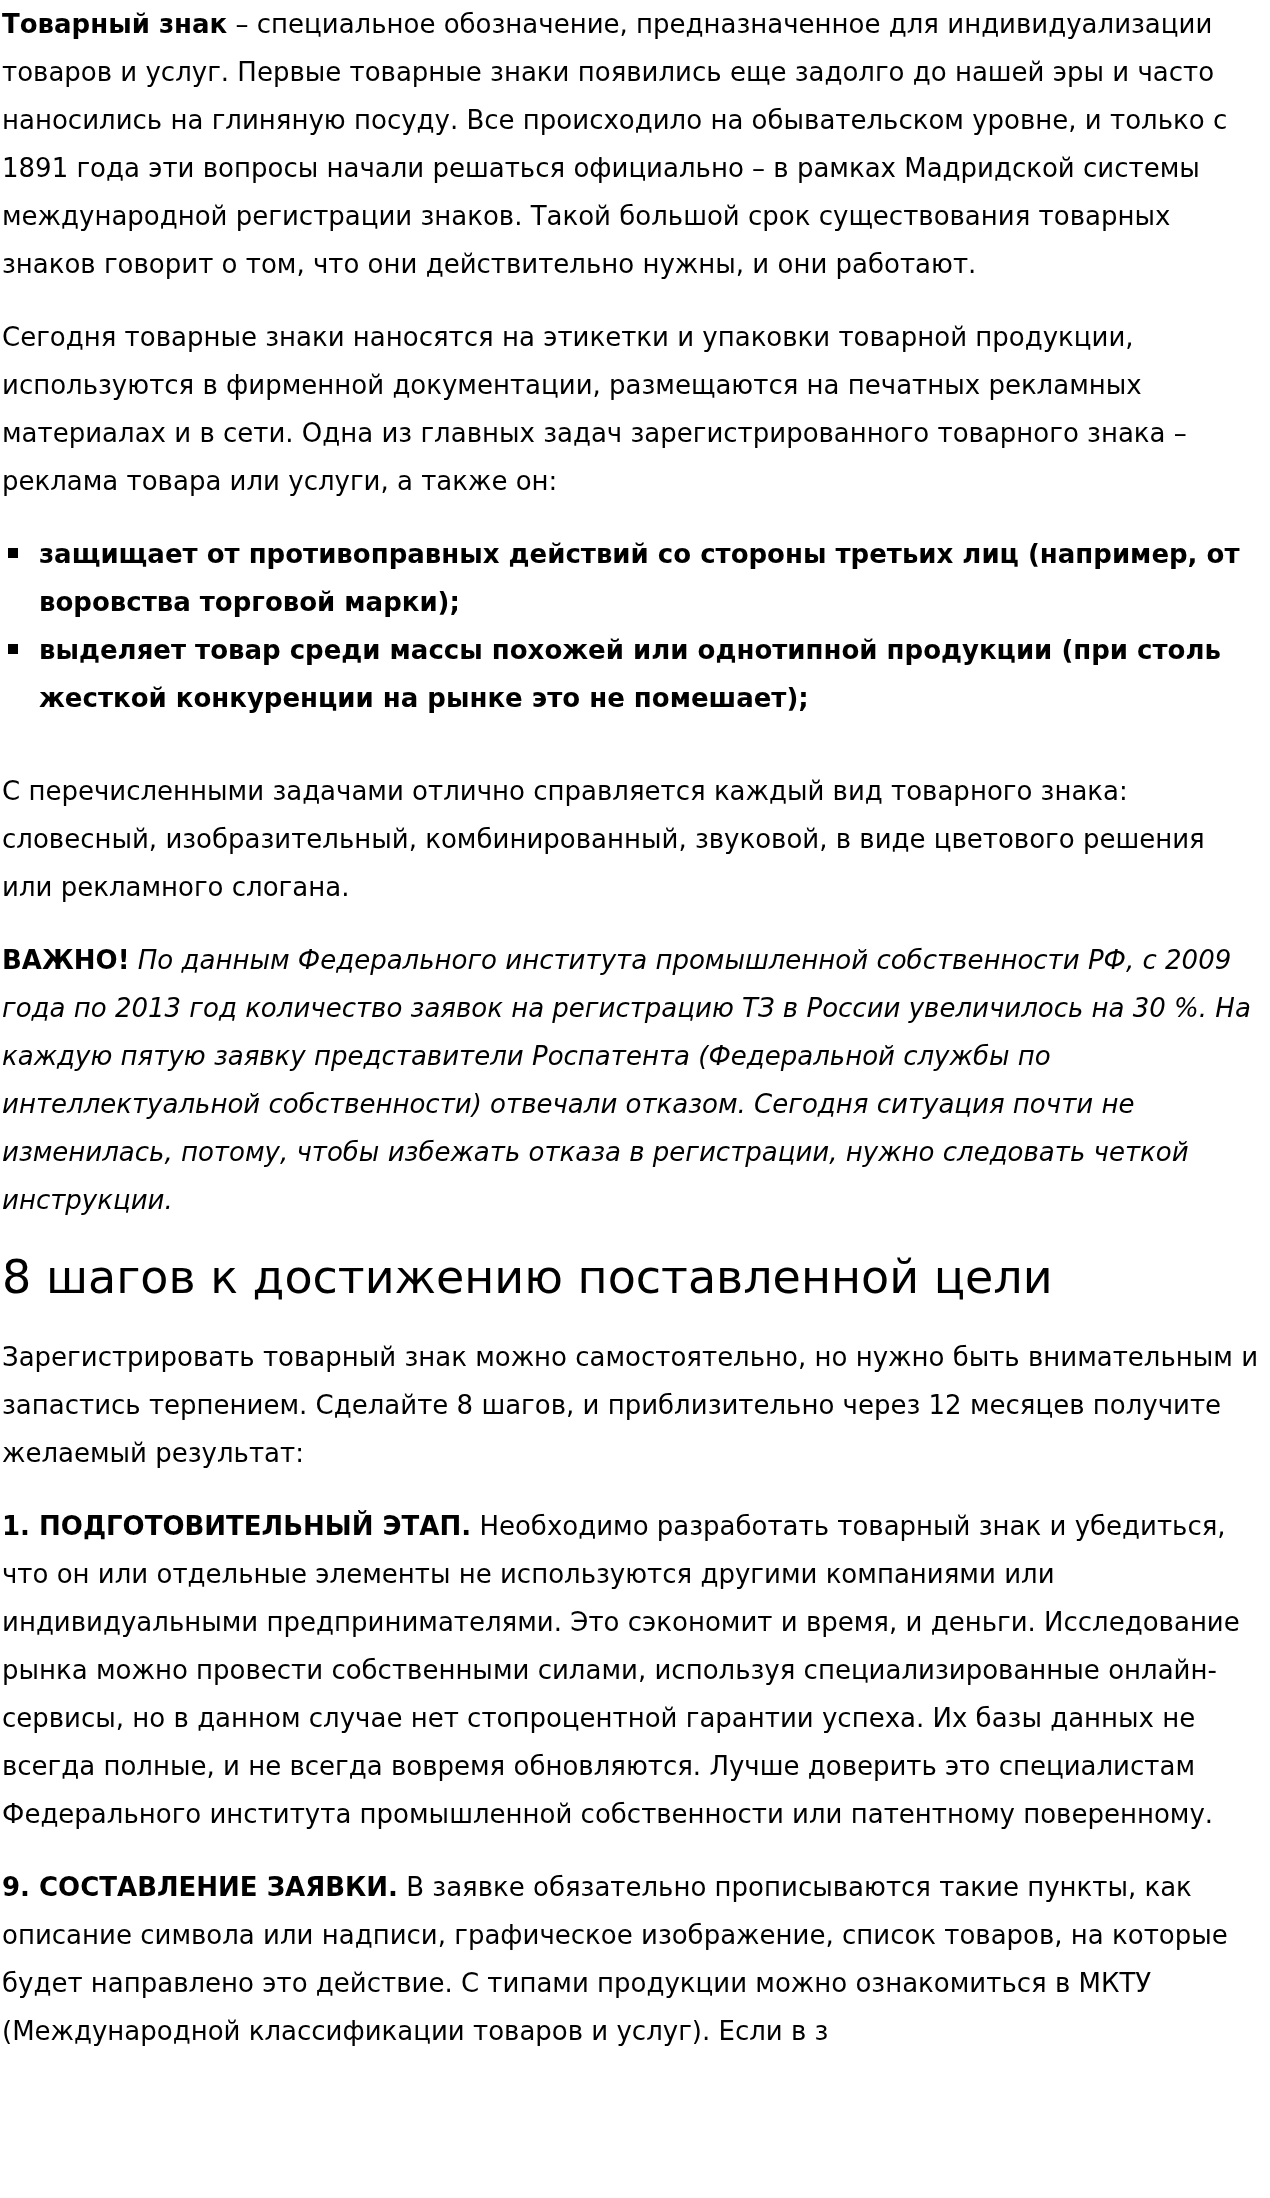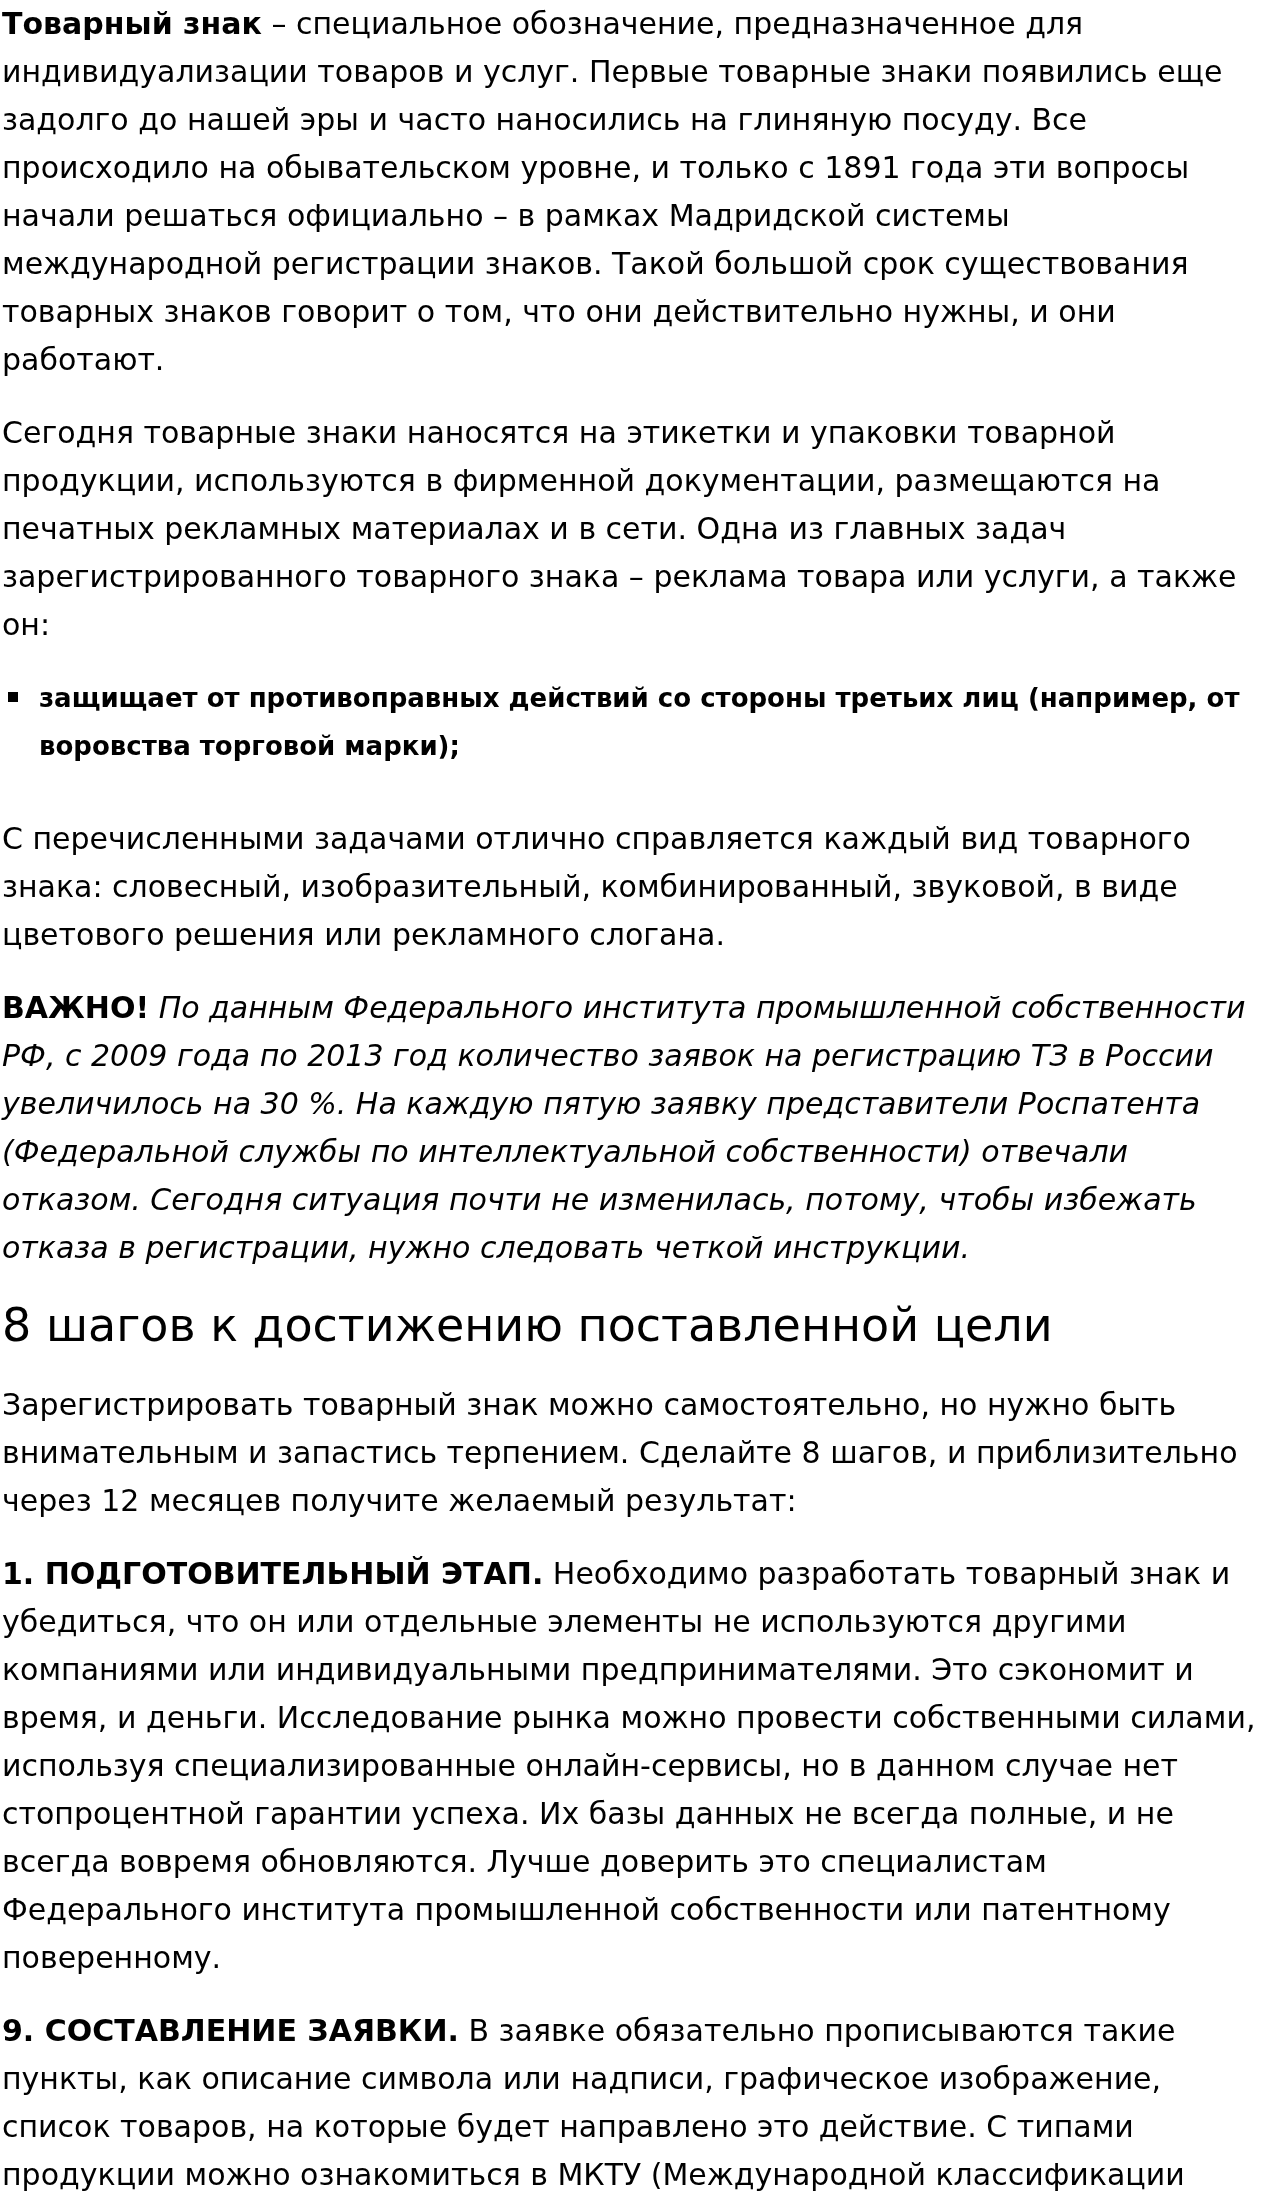--- a/index.html
+++ b/index.html
@@ -8,21 +8,21 @@
     width: 1270px;
     height: 2198px;
     overflow: hidden;
     color: #000000;
     font-family: "DejaVu Sans", "Liberation Sans", sans-serif;
   }
   .doc {
     padding: 0 8px 0 2px;
   }
   .para {
-    font-size: 30px;
+    font-size: 26px;
     line-height: 48px;
     margin: 0 0 25px 0;
   }
   .para strong { font-weight: 700; }
   .benefits {
     list-style: none;
     margin: 21px 0 45px 0;
     padding: 0;
     font-weight: bold;
   }
@@ -54,20 +54,21 @@
 <body>
 
 <main class="doc">
 
   <p class="para"><strong>Товарный знак</strong><span> – специальное обозначение, предназначенное для индивидуализации товаров и услуг. Первые товарные знаки появились еще задолго до нашей эры и часто наносились на глиняную посуду. Все происходило на обывательском уровне, и только с 1891 года эти вопросы начали решаться официально – в рамках Мадридской системы международной регистрации знаков. Такой большой срок существования товарных знаков говорит о том, что они действительно нужны, и они работают.</span></p>
 
   <p class="para">Сегодня товарные знаки наносятся на этикетки и упаковки товарной продукции, используются в фирменной документации, размещаются на печатных рекламных материалах и в сети. Одна из главных задач зарегистрированного товарного знака – реклама товара или услуги, а также он:</p>
 
   <ul class="benefits">
     <li><span class="bullet-square"></span><span>защищает от противоправных действий со стороны третьих лиц (например, от воровства торговой марки);</span></li>
+    <li><span class="bullet-square"></span><span>выделяет товар среди массы похожей или однотипной продукции (при столь жесткой конкуренции на рынке это не помешает);</span></li>
   </ul>
 
   <p class="para">С перечисленными задачами отлично справляется каждый вид товарного знака: словесный, изобразительный, комбинированный, звуковой, в виде цветового решения или рекламного слогана.</p>
 
   <p class="para"><strong>ВАЖНО!</strong><span class="note-body"> По данным Федерального института промышленной собственности РФ, с 2009 года по 2013 год количество заявок на регистрацию ТЗ в России увеличилось на 30 %. На каждую пятую заявку представители Роспатента (Федеральной службы по интеллектуальной собственности) отвечали отказом. Сегодня ситуация почти не изменилась, потому, чтобы избежать отказа в регистрации, нужно следовать четкой инструкции.</span></p>
 
   <h1 class="section-heading">8 шагов к достижению поставленной цели</h1>
 
   <p class="para">Зарегистрировать товарный знак можно самостоятельно, но нужно быть внимательным и запастись терпением. Сделайте 8 шагов, и приблизительно через 12 месяцев получите желаемый результат:</p>
 

